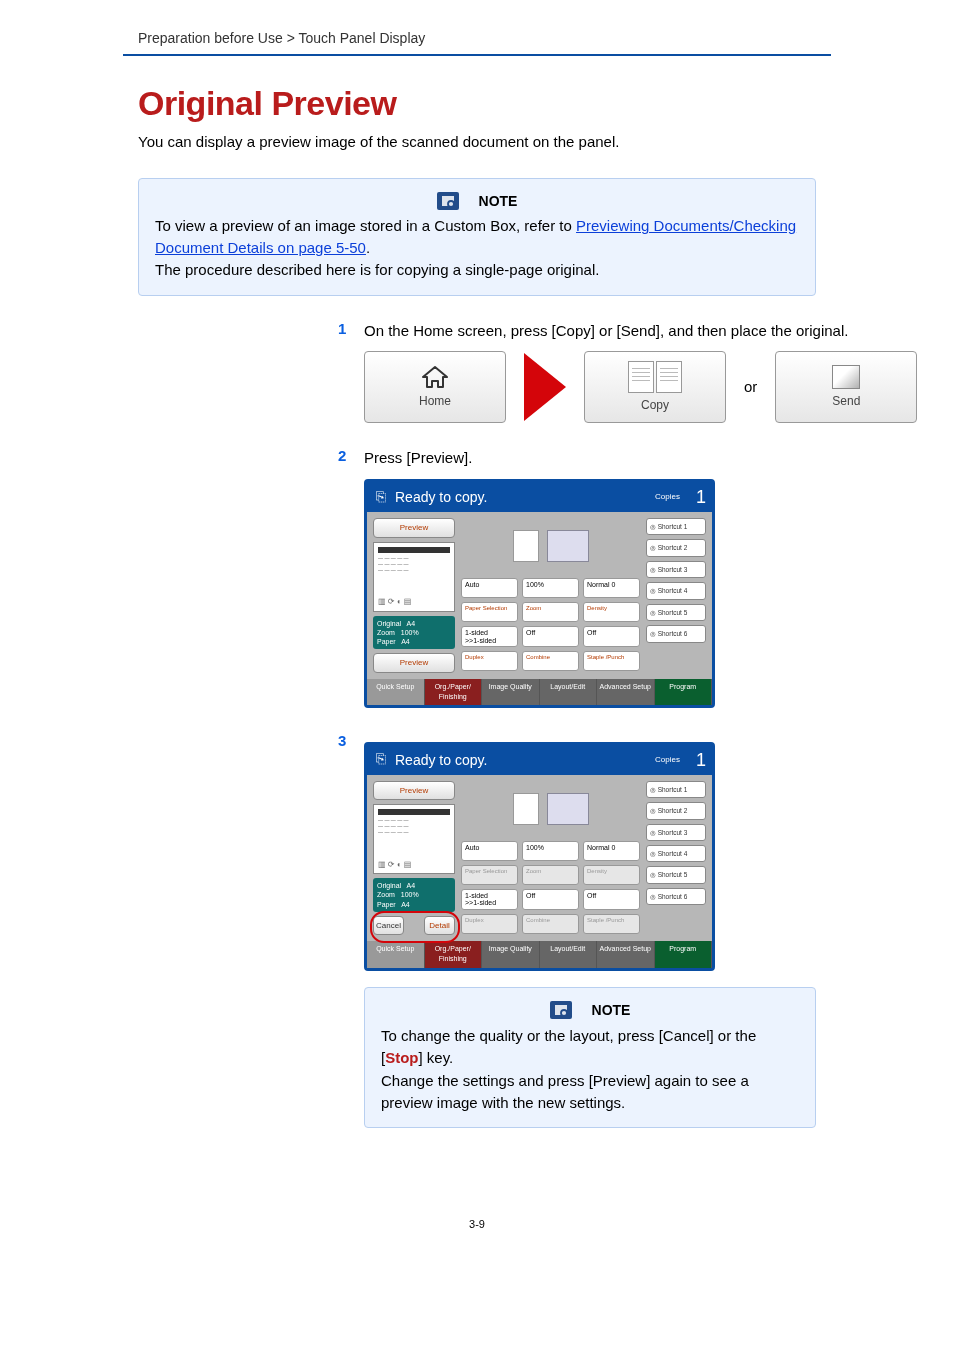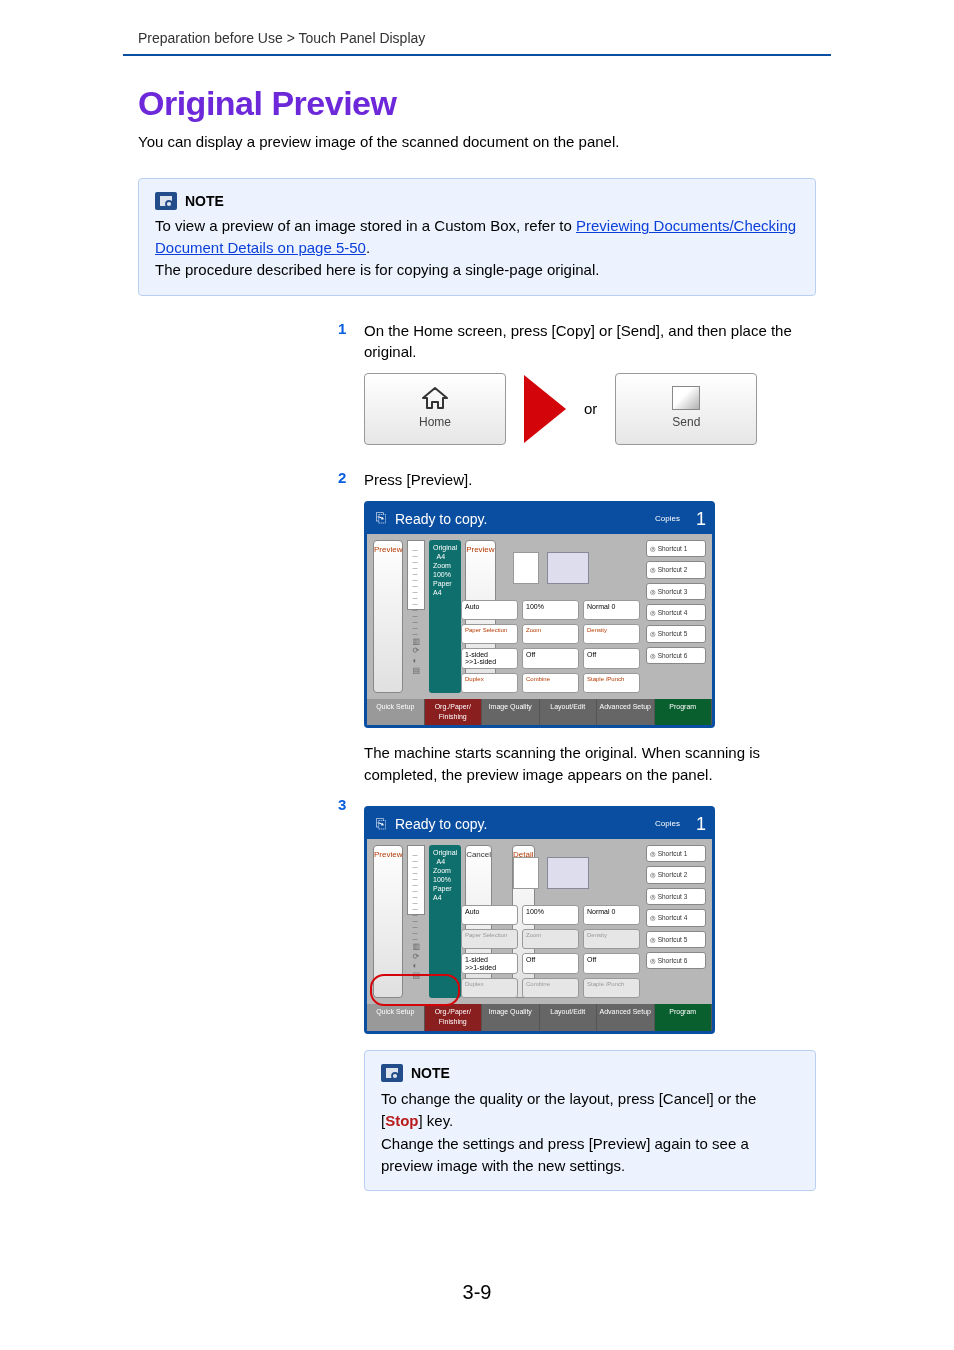--- a/index.html
+++ b/index.html
@@ -1,22 +1,22 @@
 <!DOCTYPE html>
 <html><head>
 <meta charset="utf-8">
 <style>
   html,body { margin:0; padding:0; background:#fff; font-family:Arial,Helvetica,sans-serif; color:#000; }
   .page { width:778px; min-height:1350px; margin:0 auto; padding:0 50px 0 50px; box-sizing:border-box; }
   .crumbs { font-size:14px; color:#333; padding:30px 0 8px 0; }
   .hr { height:2px; background:#0a4ea2; margin:0 -15px 0 -15px; }
-  .h1 { color:#6d28d9; font-weight:800; font-family:Arial,Helvetica,sans-serif; font-size:34px; margin:28px 0 10px 0; letter-spacing:-0.5px; }
+  .h1 { color:#b91c1c; font-weight:800; font-family:Arial,Helvetica,sans-serif; font-size:34px; margin:28px 0 10px 0; letter-spacing:-0.5px; }
   .intro { font-size:15px; }
   .note-box { background:#ecf3fe; border:1px solid #b8cff0; border-radius:4px; padding:12px 16px 14px 16px; margin-top:28px; font-size:15px; line-height:1.45; }
-  .note-head { font-weight:700; font-size:14px; display:flex; align-items:center; gap:8px; margin-bottom:4px; }
+  .note-head { font-weight:700; font-size:14px; display:flex; align-items:center; gap:20px; margin-bottom:4px;justify-content:center; }
   .note-icon { width:22px; height:18px; background:#224c8a; color:#fff; display:flex; align-items:center; justify-content:center; font-size:13px; border-radius:2px; }
   .link { color:#0b3fd9; text-decoration:underline; cursor:pointer; }
   .steps { margin-left:200px; margin-top:24px; font-size:15px; }
   .step { display:flex; gap:12px; margin-bottom:10px; }
   .step-num { color:#0a5fe0; font-weight:800; width:14px; flex:none; }
   .step-body { flex:1; line-height:1.45; }
   .fig { margin:10px 0 14px 0; }
   .fig-row { display:flex; align-items:center; gap:18px; }
   .btn-rect { width:140px; height:70px; background:linear-gradient(#fff,#e6e6e6); border:1px solid #999; border-radius:4px; display:flex; flex-direction:column; align-items:center; justify-content:center; font-size:12px; color:#444; }
   .btn-label { margin-top:4px; }
@@ -27,21 +27,21 @@
   .doc-ico .lines { position:absolute; left:3px; top:6px; right:3px; height:2px; background:repeating-linear-gradient(#bbb,#bbb 1px,transparent 1px,transparent 4px); height:16px; }
   .send-ico { width:26px; height:22px; background:linear-gradient(135deg,#fff 40%,#b0b0b0); border:1px solid #888; }
   
   .panel { width:345px; border:3px solid #0a4ea2; border-radius:4px; background:#b7b7b7; font-size:8px; color:#000; }
   .p-title { background:#0a4ea2; color:#fff; display:flex; align-items:center; padding:3px 6px; height:24px; }
   .p-title .ti { width:16px; height:16px; margin-right:6px; display:flex; align-items:center; justify-content:center; color:#fff; font-size:13px; }
   .p-title .tt { font-size:14px; }
   .p-title .cp { margin-left:auto; font-size:8px; margin-right:16px; }
   .p-title .cn { font-size:18px; }
   .p-body { display:flex; padding:6px; gap:6px; }
-  .p-left { width:82px; display:flex; flex-direction:row; gap:4px; }
+  .p-left { width:82px; display:flex; flex-direction:column; gap:4px; }
   .p-btn { background:linear-gradient(#fff,#e0e0e0); border:1px solid #888; border-radius:4px; text-align:center; padding:3px 0; font-size:8px; color:#b33a00; }
   .p-thumb { background:#fff; border:1px solid #888; height:60px; padding:4px; font-size:5px; color:#555; line-height:1.2; display:flex; flex-direction:column; }
   .p-thumb .bar { height:6px; background:#333; margin-bottom:2px; }
   .p-thumb .ics { margin-top:auto; font-size:8px; color:#666; }
   .p-info { background:#0f6f6c; color:#fff; font-size:7px; line-height:1.3; padding:3px 4px; border-radius:3px; }
   .p-mid { flex:1; display:flex; flex-direction:column; }
   .p-mid-top { height:56px; display:flex; align-items:center; justify-content:center; position:relative; }
   .p-mid-top .docstack { width:24px; height:30px; background:#fff; border:1px solid #999; margin-right:8px; }
   .p-mid-top .copier { width:40px; height:30px; background:#dde; border:1px solid #889; }
   .p-grid { display:grid; grid-template-columns:repeat(3,1fr); gap:4px; margin-top:4px; }
@@ -57,21 +57,21 @@
   .p-tab.sel { background:#666; }
   .p-tab.red { background:#8a1f1f; }
   .p-tab.last { background:#0a5f2f; }
   .p-btn-row { display:flex; gap:20px;border-radius:8px; }
   .p-btn-row .p-btn { flex:1; color:#333; }
   .p-btn-row .p-btn.sel { color:#b33a00; }
   .inner-note { background:#ecf3fe; border:1px solid #b8cff0; border-radius:4px; padding:12px 16px; margin-top:16px; font-size:15px; line-height:1.5; }
   .stop { color:#b91c1c; font-weight:700; }
   .ring { position:absolute; width:86px; height:28px; border:2px solid #d4050a; border-radius:14px; left:6px; bottom:28px; pointer-events:none; }
   .p-wrap { position:relative; width:345px; }
-  .footer { text-align:center; font-size:20px; margin-top:90px; }
+  .footer { text-align:center; font-size:11px; margin-top:90px; }
 </style>
 </head>
 <body>
 
 <div class="page">
   <div class="crumbs">Preparation before Use &gt; Touch Panel Display</div>
   <div class="hr"></div>
 
   <div class="h1">Original Preview</div>
   <div class="intro">You can display a preview image of the scanned document on the panel.</div>
@@ -99,20 +99,31 @@
 
         <div class="fig">
           <div class="fig-row">
             <div class="btn-rect">
               <svg class="home-ico" viewBox="0 0 28 24">
                   <path d="M14 2 L26 12 H22 V22 H17 V16 H11 V22 H6 V12 H2 Z" fill="none" stroke="#333" stroke-width="2" stroke-linejoin="round"></path>
                 </svg>
               <div class="btn-label">Home</div>
             </div>
             <div class="tri"></div>
+            <div class="btn-rect">
+              <div style="display:flex;gap:2px">
+                <div class="doc-ico">
+                    <div class="lines"></div>
+                  </div>
+                <div class="doc-ico">
+                    <div class="lines"></div>
+                  </div>
+              </div>
+              <div class="btn-label">Copy</div>
+            </div>
             <div class="or">or</div>
             <div class="btn-rect">
               <div class="send-ico"></div>
               <div class="btn-label">Send</div>
             </div>
           </div>
         </div>
       </div>
     </div>
 
@@ -191,21 +202,20 @@
                 <div class="p-tab red">Org./Paper/ Finishing</div>
                 <div class="p-tab sel">Image Quality</div>
                 <div class="p-tab sel">Layout/Edit</div>
                 <div class="p-tab sel">Advanced Setup</div>
                 <div class="p-tab last">Program</div>
               </div>
             </div>
           </div>
         </div>
 
-        <div>The machine starts scanning the original. When scanning is completed, the preview image appears on the panel.</div>
       </div>
     </div>
 
     <div class="step">
       <div class="step-num">3</div>
       <div class="step-body">
 
         <div class="fig">
           <div class="p-wrap">
             <div class="panel">

